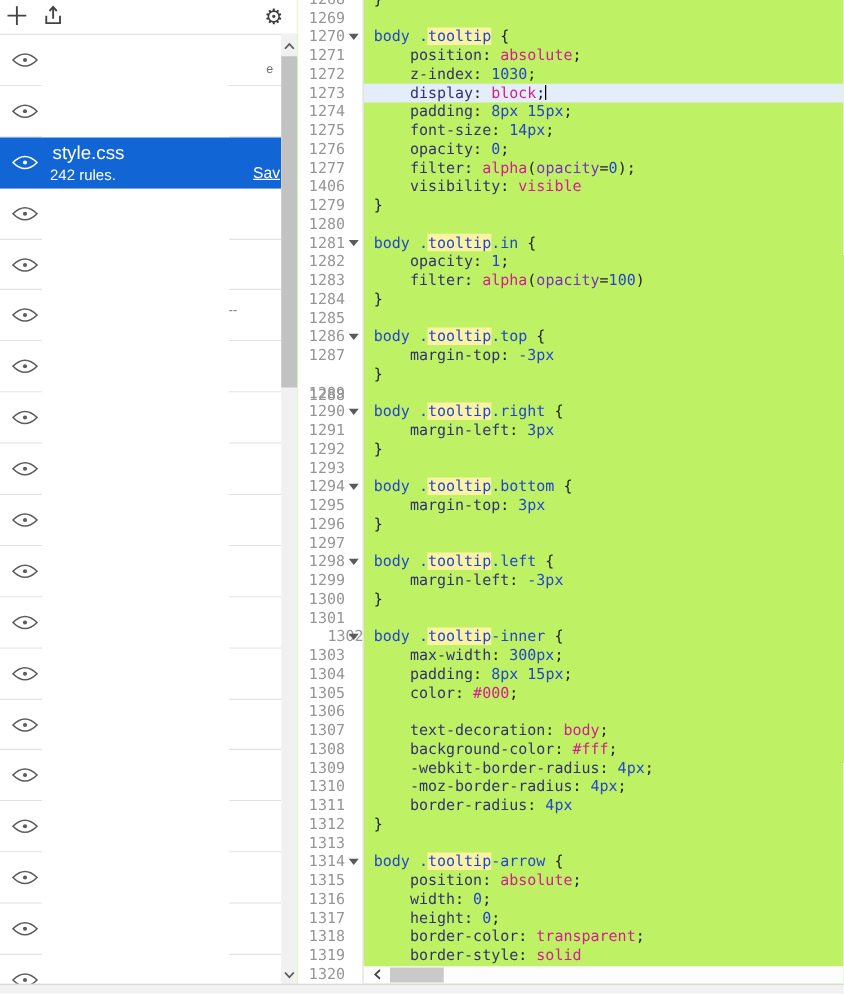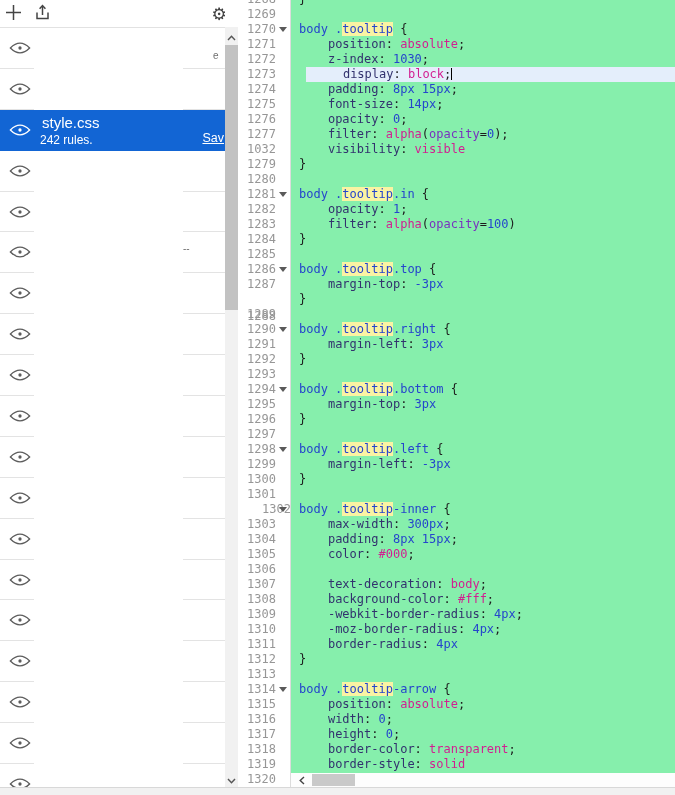--- a/index.html
+++ b/index.html
@@ -32,21 +32,21 @@
 
   
   .vscroll{position:absolute;right:0;top:27px;bottom:0;width:13px;background:#f1f1f1;}
   .vs-btn{position:absolute;left:0;width:13px;height:18px;background:#f1f1f1;
           display:flex;align-items:center;justify-content:center;cursor:pointer;}
   .vs-up{top:0;}
   .vs-down{bottom:0;}
   .vs-thumb{position:absolute;left:0;top:18px;width:13px;height:265px;background:#c2c2c2;cursor:pointer;}
 
   
-  .editor{position:absolute;left:238px;right:0;top:0;bottom:7px;background:#86efac;overflow:hidden;}
+  .editor{position:absolute;left:238px;right:0;top:0;bottom:7px;background:#bef264;overflow:hidden;}
   .gutter{position:absolute;left:0;top:0;bottom:0;width:52px;background:#fff;
           border-right:1px solid #dcdcdc;overflow:hidden;}
   .gl{position:absolute;left:0;right:0;height:15px;font-family:"DejaVu Sans Mono",monospace;
       font-size:12px;line-height:15px;color:#969696;text-align:right;padding-right:14px;
       box-sizing:border-box;}
   .fold{position:absolute;right:3px;top:5px;width:0;height:0;cursor:pointer;
         border-left:4px solid transparent;border-right:4px solid transparent;border-top:5px solid #5a5a5a;}
   .code{position:absolute;left:53px;right:0;top:0;bottom:0;overflow:hidden;cursor:text;}
   .cl{position:absolute;left:0;right:0;height:15px;font-family:"DejaVu Sans Mono",monospace;
       font-size:12px;line-height:15px;white-space:pre;padding-left:8px;color:#1c1c1c;}
@@ -243,21 +243,21 @@
         <div class="gl" style="top: -8px;"><span>1268</span></div>
         <div class="gl" style="top: 7px;"><span>1269</span></div>
         <div class="gl" style="top: 22px;"><span>1270</span><span class="fold"></span></div>
         <div class="gl" style="top: 37px;"><span>1271</span></div>
         <div class="gl" style="top: 52px;"><span>1272</span></div>
         <div class="gl" style="top: 67px;"><span>1273</span></div>
         <div class="gl" style="top: 82px;"><span>1274</span></div>
         <div class="gl" style="top: 97px;"><span>1275</span></div>
         <div class="gl" style="top: 112px;"><span>1276</span></div>
         <div class="gl" style="top: 127px;"><span>1277</span></div>
-        <div class="gl" style="top: 142px;"><span>1032</span></div>
+        <div class="gl" style="top: 142px;"><span>1406</span></div>
         <div class="gl" style="top: 157px;"><span>1279</span></div>
         <div class="gl" style="top: 172px;"><span>1280</span></div>
         <div class="gl" style="top: 187px;"><span>1281</span><span class="fold"></span></div>
         <div class="gl" style="top: 202px;"><span>1282</span></div>
         <div class="gl" style="top: 217px;"><span>1283</span></div>
         <div class="gl" style="top: 232px;"><span>1284</span></div>
         <div class="gl" style="top: 247px;"><span>1285</span></div>
         <div class="gl" style="top: 262px;"><span>1286</span><span class="fold"></span></div>
         <div class="gl" style="top: 277px;"><span>1287</span></div>
         <div class="gl" style="top: 292px; margin-top: 17px;"><span>1288</span></div>
@@ -294,21 +294,21 @@
         <div class="gl" style="top: 757px;"><span>1319</span></div>
         <div class="gl" style="top: 772px;"><span>1320</span></div>
         <div class="gl" style="top: 787px;"><span>1321</span></div>
       </div>
     <div class="code" id="code">
         <div class="cl" style="top: -8px;"><span class="tk-k">}</span></div>
         <div class="cl" style="top: 7px;"></div>
         <div class="cl" style="top: 22px;"><span class="tk-s">body .</span><span class="tk-h">tooltip</span><span class="tk-k"> {</span></div>
         <div class="cl" style="top: 37px;"><span class="tk-k">    </span><span class="tk-p">position</span><span class="tk-k">: </span><span class="tk-v">absolute</span><span class="tk-k">;</span></div>
         <div class="cl" style="top: 52px;"><span class="tk-k">    </span><span class="tk-p">z-index</span><span class="tk-k">: </span><span class="tk-n">1030</span><span class="tk-k">;</span></div>
-        <div class="cl active" style="top: 67px; margin-left: 15px;"><span class="tk-k">    </span><span class="tk-p">display</span><span class="tk-k">: </span><span class="tk-v">block</span><span class="tk-k">;</span><span class="caret"></span></div>
+        <div class="cl active" style="top: 67px;"><span class="tk-k">    </span><span class="tk-p">display</span><span class="tk-k">: </span><span class="tk-v">block</span><span class="tk-k">;</span><span class="caret"></span></div>
         <div class="cl" style="top: 82px;"><span class="tk-k">    </span><span class="tk-p">padding</span><span class="tk-k">: </span><span class="tk-n">8px</span><span class="tk-k"> </span><span class="tk-n">15px</span><span class="tk-k">;</span></div>
         <div class="cl" style="top: 97px;"><span class="tk-k">    </span><span class="tk-p">font-size</span><span class="tk-k">: </span><span class="tk-n">14px</span><span class="tk-k">;</span></div>
         <div class="cl" style="top: 112px;"><span class="tk-k">    </span><span class="tk-p">opacity</span><span class="tk-k">: </span><span class="tk-n">0</span><span class="tk-k">;</span></div>
         <div class="cl" style="top: 127px;"><span class="tk-k">    </span><span class="tk-p">filter</span><span class="tk-k">: </span><span class="tk-v">alpha</span><span class="tk-k">(</span><span class="tk-a">opacity</span><span class="tk-k">=</span><span class="tk-n">0</span><span class="tk-k">);</span></div>
         <div class="cl" style="top: 142px;"><span class="tk-k">    </span><span class="tk-p">visibility</span><span class="tk-k">: </span><span class="tk-v">visible</span></div>
         <div class="cl" style="top: 157px;"><span class="tk-k">}</span></div>
         <div class="cl" style="top: 172px;"></div>
         <div class="cl" style="top: 187px;"><span class="tk-s">body .</span><span class="tk-h">tooltip</span><span class="tk-s">.in</span><span class="tk-k"> {</span></div>
         <div class="cl" style="top: 202px;"><span class="tk-k">    </span><span class="tk-p">opacity</span><span class="tk-k">: </span><span class="tk-n">1</span><span class="tk-k">;</span></div>
         <div class="cl" style="top: 217px;"><span class="tk-k">    </span><span class="tk-p">filter</span><span class="tk-k">: </span><span class="tk-v">alpha</span><span class="tk-k">(</span><span class="tk-a">opacity</span><span class="tk-k">=</span><span class="tk-n">100</span><span class="tk-k">)</span></div>

